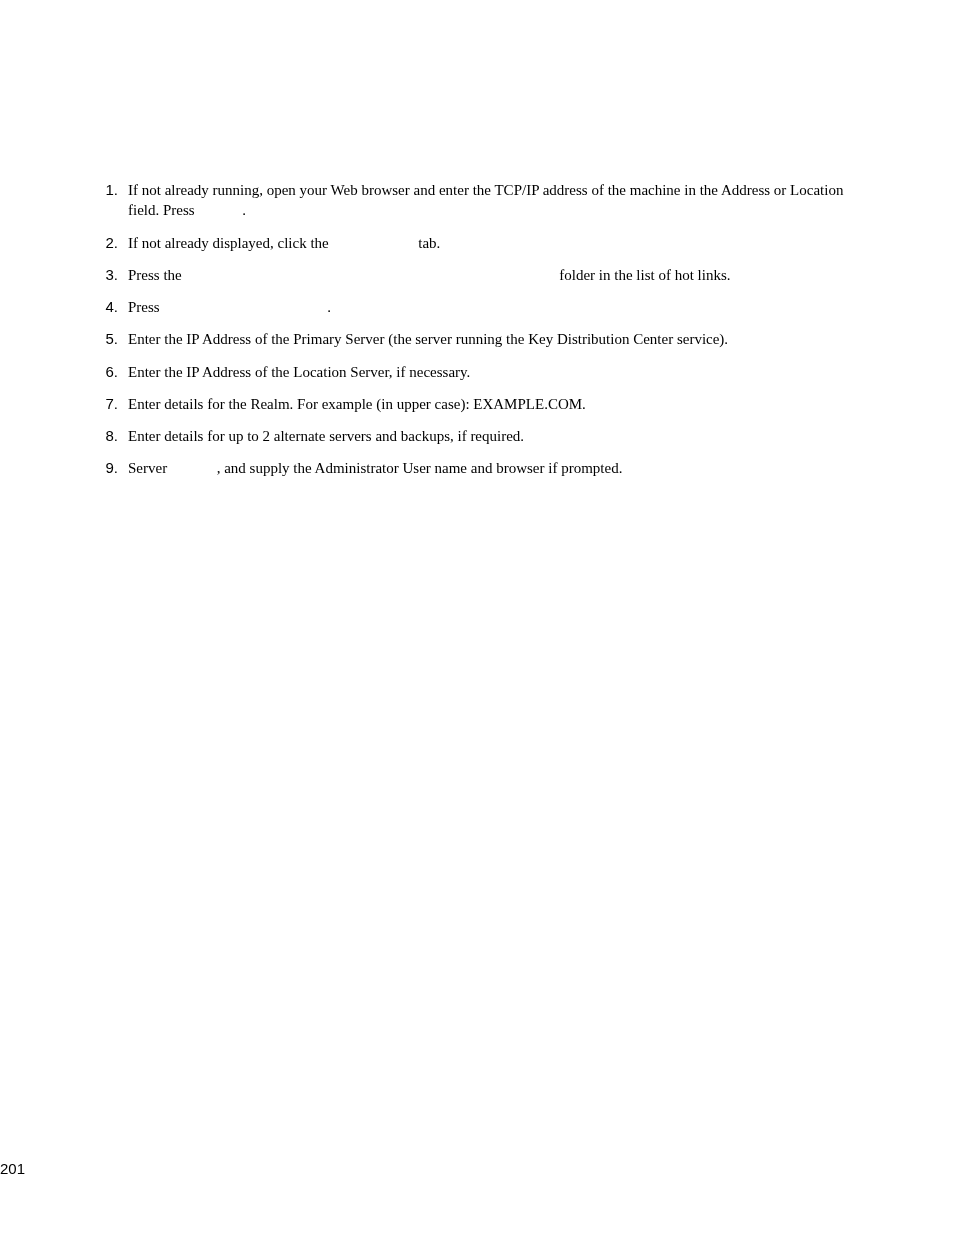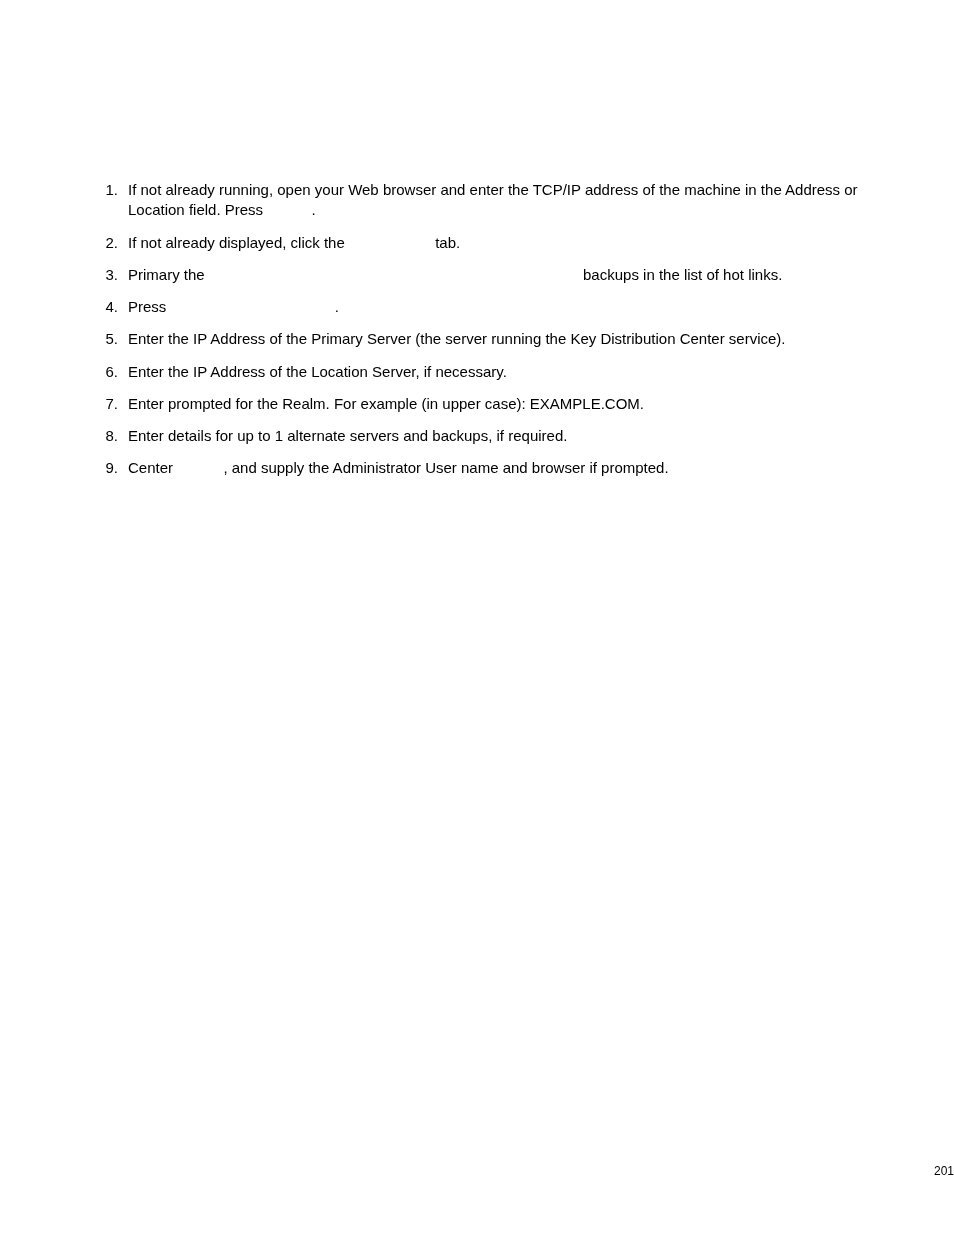--- a/index.html
+++ b/index.html
@@ -29,33 +29,34 @@
     margin-bottom: 12px;
   }
   .num {
     width: 28px;
     flex: 0 0 28px;
     text-align: right;
     padding-right: 10px;
   }
   .body {
     flex: 1 1 auto;
+    font-family: Liberation Serif, serif;
   }
   .gap-small { display: inline-block; width: 40px; }
   .gap-med   { display: inline-block; width: 82px; }
   .gap-large { display: inline-block; width: 370px; }
   .gap-sel   { display: inline-block; width: 160px; }
   .gap-click { display: inline-block; width: 42px; }
   .page-num {
     position: absolute;
     bottom: 56px;
     left: 0;
     width: 100%;
-    text-align: right;
-    font-size: 12px;
+    text-align: left;
+    font-size: 15px;
   }
 </style>
 </head>
 <body>
 
 <div class="page">
   <ol class="steps">
     <li>
       <span class="num">1.</span>
       <span class="body">
@@ -68,23 +69,23 @@
       <span class="num">2.</span>
       <span class="body">
         <span>If not already displayed, click the</span>
         <span class="gap-med"></span>
         <span>tab.</span>
       </span>
     </li>
     <li>
       <span class="num">3.</span>
       <span class="body">
-        <span>Primary the</span>
+        <span>Press the</span>
         <span class="gap-large"></span>
-        <span>backups in the list of hot links.</span>
+        <span>folder in the list of hot links.</span>
       </span>
     </li>
     <li>
       <span class="num">4.</span>
       <span class="body">
         <span>Press</span>
         <span class="gap-sel"></span>
         <span>.</span>
       </span>
     </li>
@@ -96,33 +97,33 @@
     </li>
     <li>
       <span class="num">6.</span>
       <span class="body">
         <span>Enter the IP Address of the Location Server, if necessary.</span>
       </span>
     </li>
     <li>
       <span class="num">7.</span>
       <span class="body">
-        <span>Enter prompted for the Realm.  For example (in upper case): EXAMPLE.COM.</span>
+        <span>Enter details for the Realm.  For example (in upper case): EXAMPLE.COM.</span>
       </span>
     </li>
     <li>
       <span class="num">8.</span>
       <span class="body">
-        <span>Enter details for up to 1 alternate servers and backups, if required.</span>
+        <span>Enter details for up to 2 alternate servers and backups, if required.</span>
       </span>
     </li>
     <li>
       <span class="num">9.</span>
       <span class="body">
-        <span>Center</span>
+        <span>Server</span>
         <span class="gap-click"></span>
         <span>, and supply the Administrator User name and browser if prompted.</span>
       </span>
     </li>
   </ol>
 
   <div class="page-num">201</div>
 </div>
 
 </body></html>

